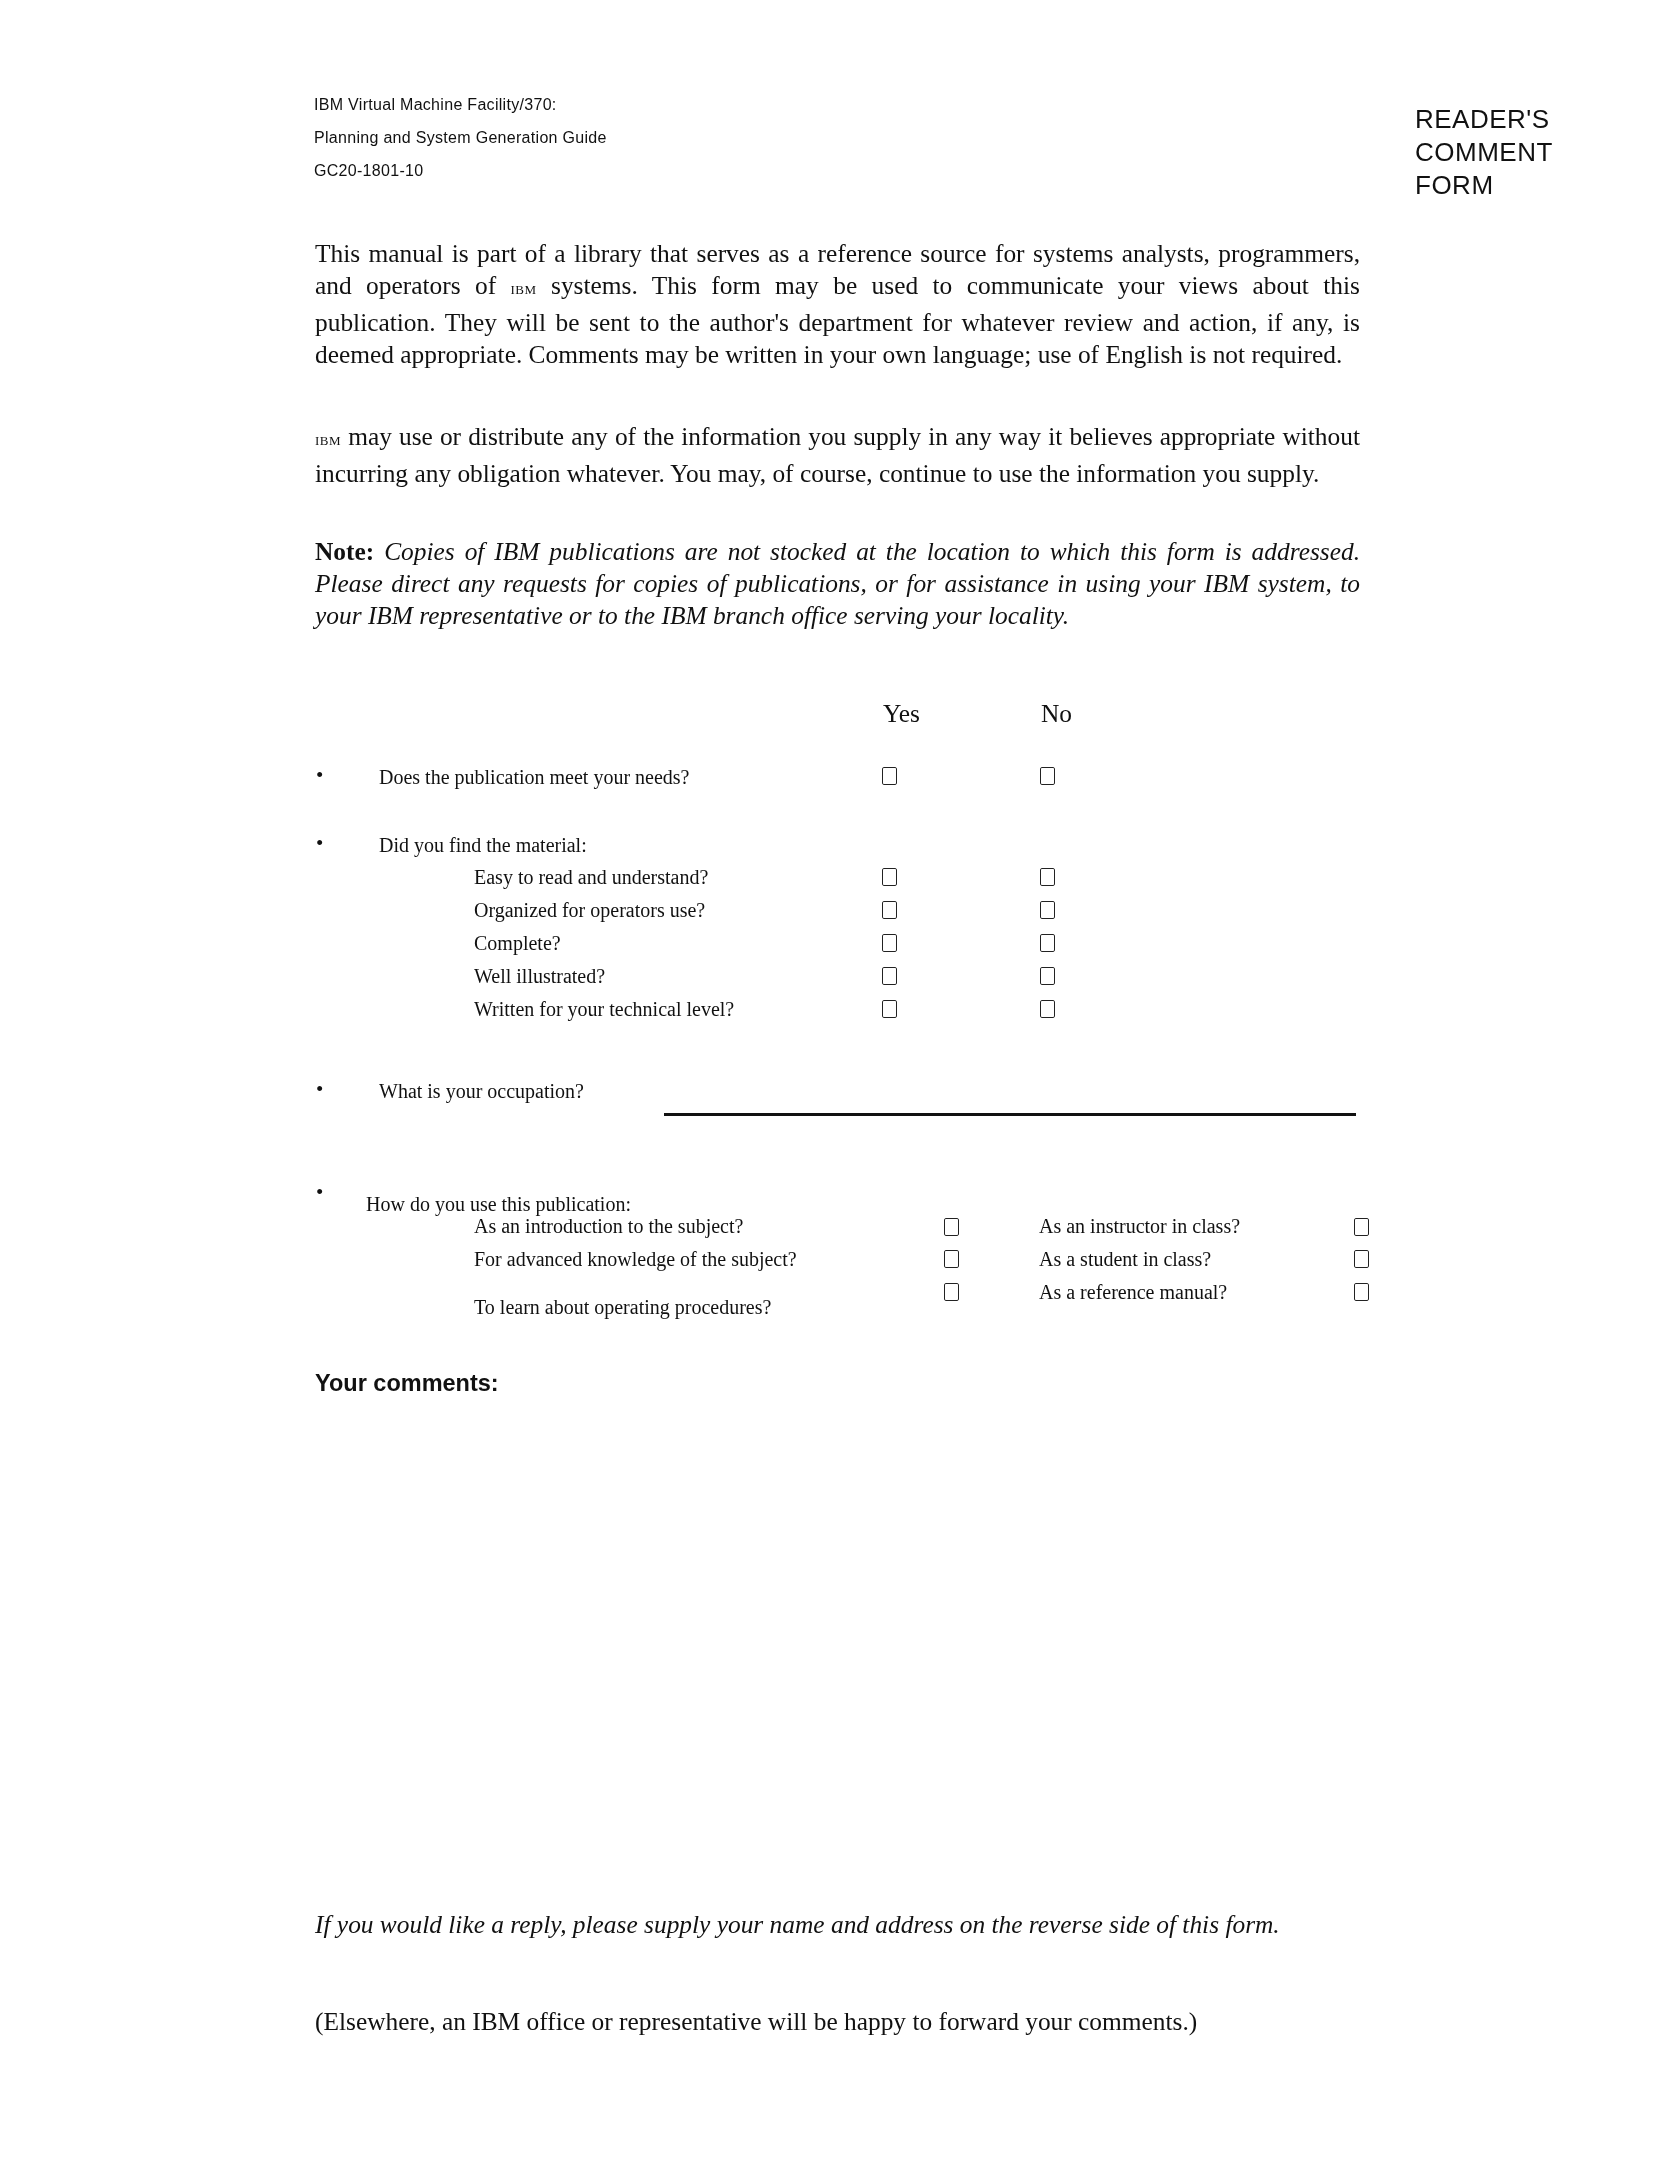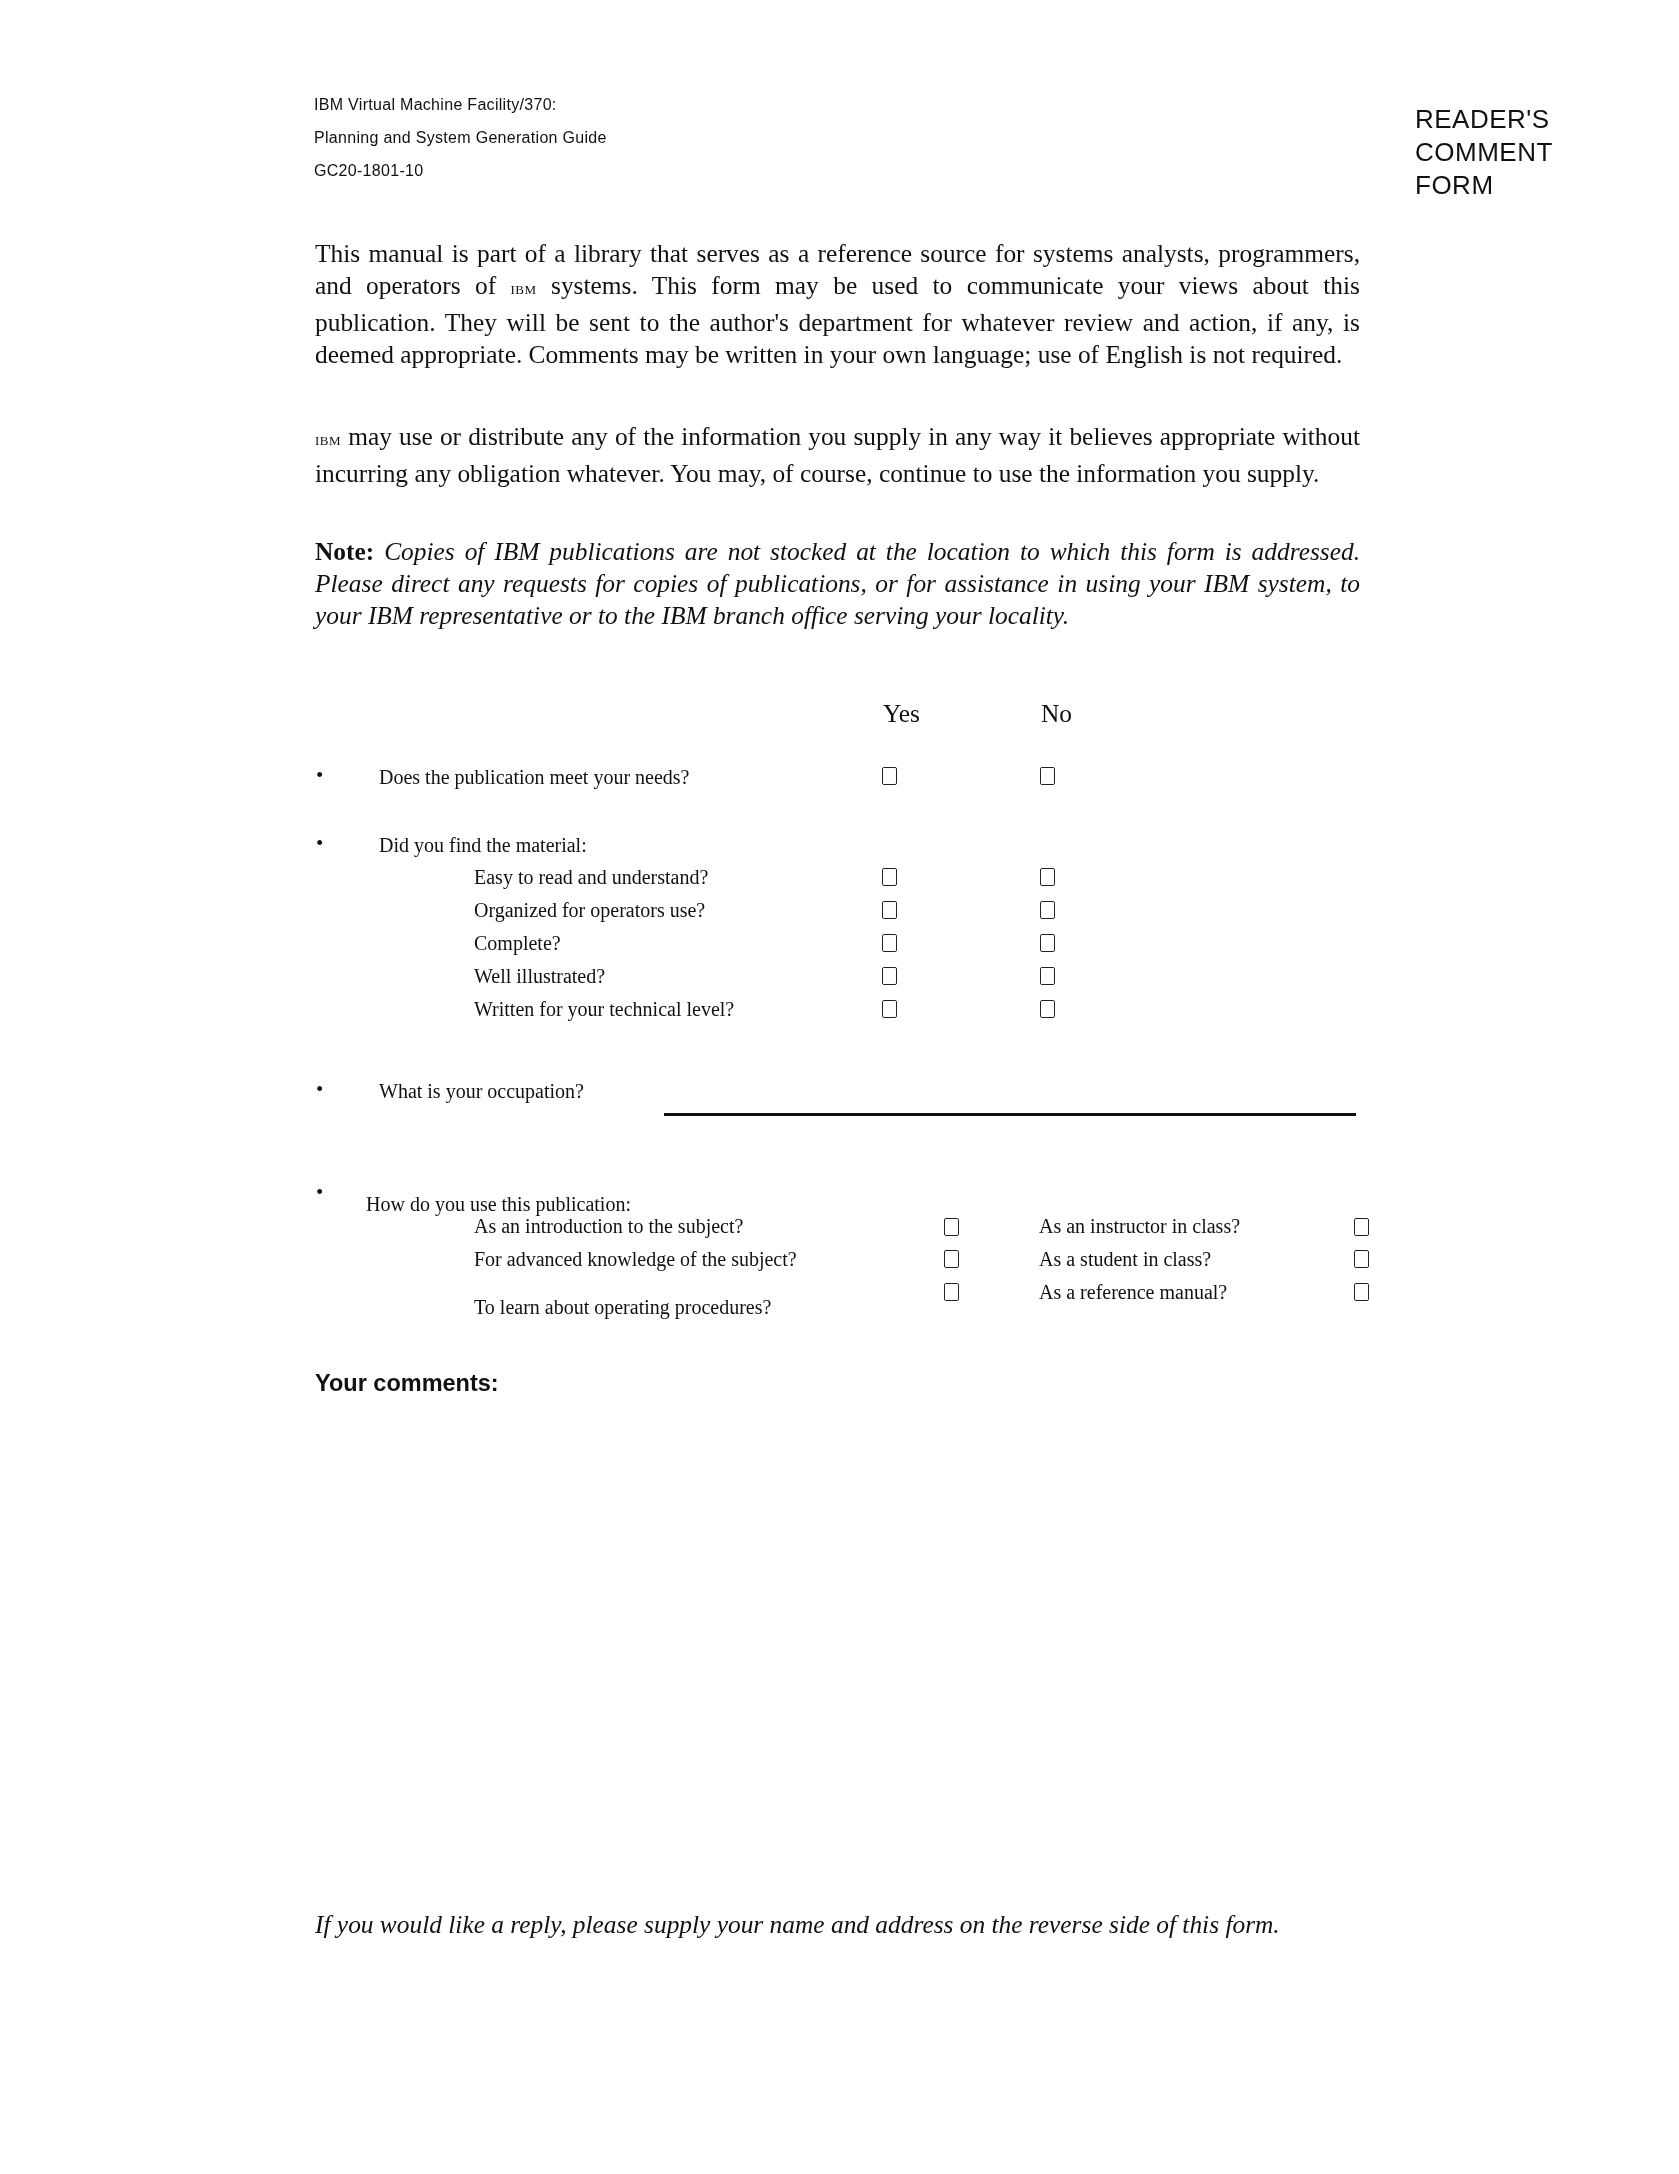--- a/index.html
+++ b/index.html
@@ -109,14 +109,15 @@
 <div class="abs q-text serif" style="left:474px; top:1281px;margin-top:15px;">To learn about operating procedures?</div>
 <div class="abs checkbox" style="left:944px; top:1283px;"></div>
 <div class="abs q-text serif" style="left:1039px; top:1281px;">As a reference manual?</div>
 <div class="abs checkbox" style="left:1354px; top:1283px;"></div>
 
 <div class="abs comments-title sans">Your comments:</div>
 <div class="abs" style="left:315px; top:1412px; width:1045px; height:452px;"></div>
 
 <div class="abs reply-note serif">If you would like a reply, please supply your name and address on the reverse side of this form.</div>
 <div class="abs thanks serif">
+  <div>(Elsewhere, an IBM office or representative will be happy to forward your comments.)</div>
 </div>
 
 
 </body></html>

